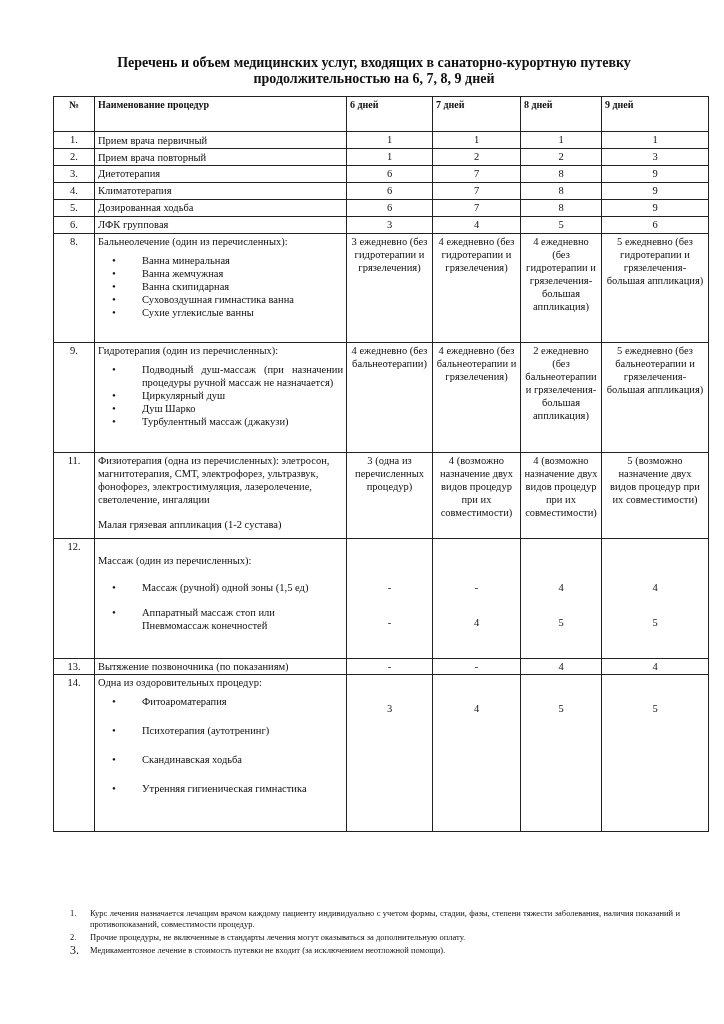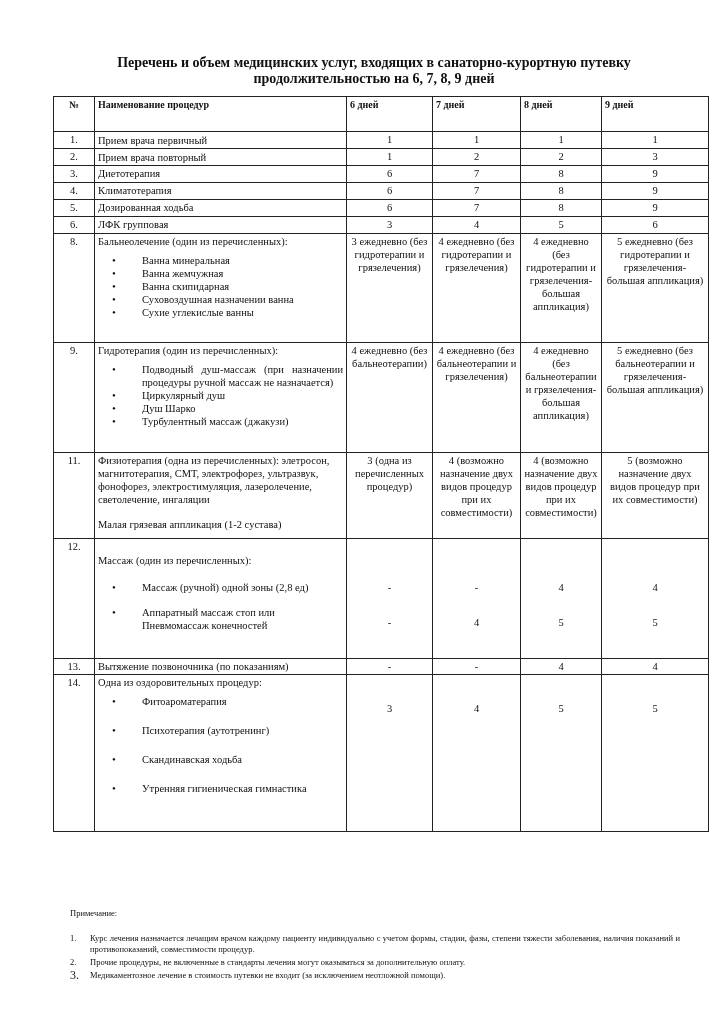--- a/index.html
+++ b/index.html
@@ -108,21 +108,21 @@
   </tr>
 
   <tr style="height:109px">
     <td class="num mid">8.</td>
     <td class="name">
       <div>Бальнеолечение  (один из перечисленных):</div>
       <ul class="b">
         <li>Ванна минеральная</li>
         <li>Ванна жемчужная</li>
         <li>Ванна скипидарная</li>
-        <li>Суховоздушная назначении ванна</li>
+        <li>Суховоздушная гимнастика ванна</li>
         <li>Сухие углекислые ванны</li>
       </ul>
     </td>
     <td class="val">3 ежедневно (без гидротерапии и грязелечения)</td>
     <td class="val">4 ежедневно (без гидротерапии и грязелечения)</td>
     <td class="val">4 ежедневно (без гидротерапии и грязелечения-большая аппликация)</td>
     <td class="val">5 ежедневно (без гидротерапии и грязелечения-большая аппликация)</td>
   </tr>
 
   <tr style="height:110px">
@@ -131,21 +131,21 @@
       <div>Гидротерапия (один из перечисленных):</div>
       <ul class="b">
         <li class="just" style="text-align-last:left">Подводный душ-массаж (при назначении процедуры ручной массаж не назначается)</li>
         <li>Циркулярный душ</li>
         <li>Душ Шарко</li>
         <li>Турбулентный массаж (джакузи)</li>
       </ul>
     </td>
     <td class="val">4 ежедневно (без бальнеотерапии)</td>
     <td class="val">4 ежедневно (без бальнеотерапии и грязелечения)</td>
-    <td class="val">4 ежедневно (без бальнеотерапии и грязелечения-большая аппликация)</td>
+    <td class="val">2 ежедневно (без бальнеотерапии и грязелечения-большая аппликация)</td>
     <td class="val">5 ежедневно (без бальнеотерапии и грязелечения-большая аппликация)</td>
   </tr>
 
 
   <tr style="height:86px">
     <td class="num mid">11.</td>
     <td class="name">
       <div>Физиотерапия (одна из перечисленных): элетросон, магнитотерапия, СМТ, электрофорез, ультразвук, фонофорез, электростимуляция, лазеролечение, светолечение, ингаляции</div>
       <div style="margin-top:12px">Малая грязевая аппликация (1-2 сустава)</div>
     </td>
@@ -153,21 +153,21 @@
     <td class="val">4 (возможно назначение двух видов процедур при их совместимости)</td>
     <td class="val">4 (возможно назначение двух видов процедур при их совместимости)</td>
     <td class="val">5 (возможно назначение двух видов процедур при их совместимости)</td>
   </tr>
 
   <tr style="height:120px">
     <td class="num mid">12.</td>
     <td class="name">
       <div style="margin-top:14px">Массаж (один из перечисленных):</div>
       <ul class="b sp" style="margin-top:14px">
-        <li>Массаж (ручной) одной зоны (2,8 ед)</li>
+        <li>Массаж (ручной) одной зоны (1,5 ед)</li>
         <li>Аппаратный массаж стоп или Пневмомассаж конечностей</li>
       </ul>
     </td>
     <td class="val">
           <div style="margin-top:41px">-</div>
           <div style="margin-top:22px">-</div>
         </td>
     <td class="val">
           <div style="margin-top:41px">-</div>
           <div style="margin-top:22px">4</div>
@@ -212,21 +212,20 @@
           <div style="margin-top:26px">5</div>
         </td>
     <td class="val">
           <div style="margin-top:26px">5</div>
         </td>
   </tr>
 </tbody>
   </table>
 
 <div class="notes">
-  <div class="hdr">Примечание:</div>
   <div class="note">
     <span class="n">1.</span>
     <span class="t">Курс лечения назначается лечащим врачом каждому пациенту индивидуально с учетом формы, стадии, фазы, степени тяжести заболевания, наличия показаний и противопоказаний, совместимости процедур.</span>
   </div>
   <div class="note">
     <span class="n">2.</span>
     <span class="t">Прочие процедуры, не включенные в стандарты лечения могут оказываться за дополнительную оплату.</span>
   </div>
   <div class="note">
     <span class="n big">3.</span>

